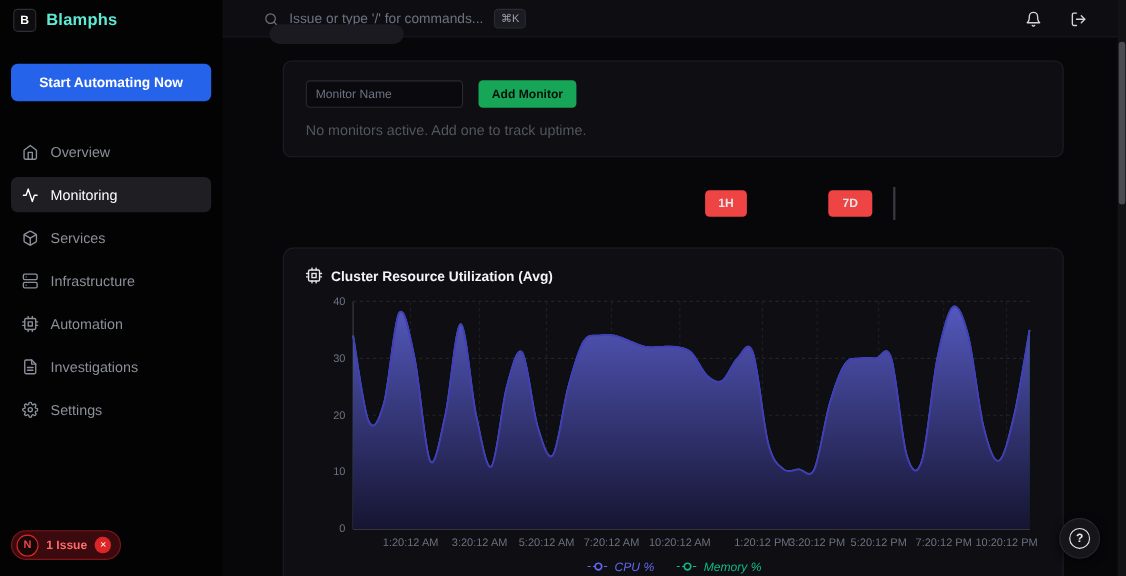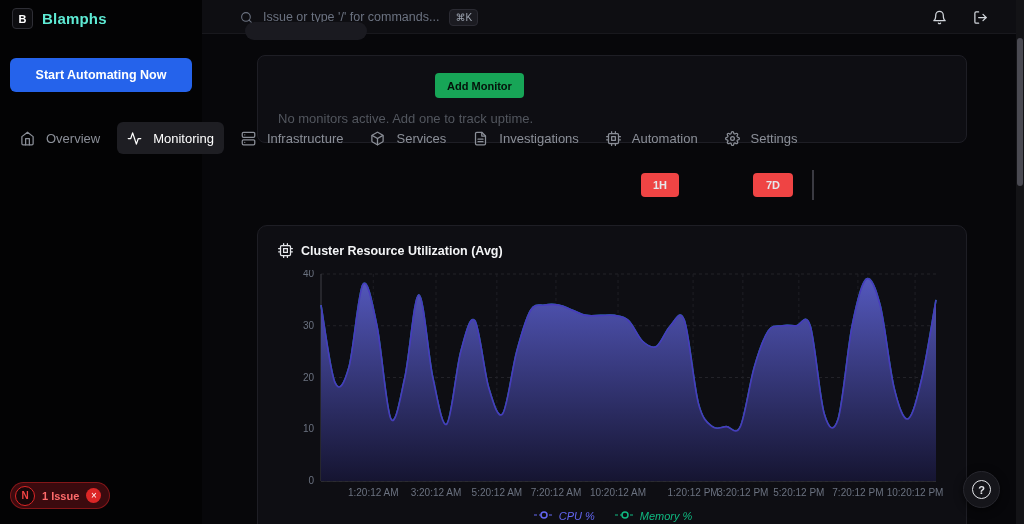--- a/index.html
+++ b/index.html
@@ -11,21 +11,21 @@
     color:#e5e7eb;
   }
   
   .sidebar { position:absolute; left:0; top:0; width:202px; height:524px; background:#030304; z-index:5; }
   .brand { position:absolute; left:12px; top:8px; display:flex; align-items:center; gap:9px; }
   .brand .logo { width:21px; height:21px; border-radius:4px; background:#0d0d10; border:1px solid #2e2e35;
     display:flex; align-items:center; justify-content:center; font-size:11px; font-weight:bold; color:#fff; }
   .brand .name { font-size:15px; font-weight:bold; color:#5eead4; letter-spacing:.2px; }
   .cta { position:absolute; left:10px; top:58px; width:182px; height:34px; background:#2563eb; color:#fff;
     border:none; border-radius:6px; font-size:12.5px; font-weight:600; cursor:pointer; font-family:inherit; }
-  .nav { position:absolute; left:10px; top:122px; width:182px; display:flex; flex-direction:row; gap:7px; }
+  .nav { position:absolute; left:10px; top:122px; width:182px; display:flex; flex-direction:column; gap:7px; }
   .nav-item { display:flex; align-items:center; gap:11px; height:32px; padding:0 10px; border-radius:6px;
     color:#8b8f98; font-size:13px; cursor:pointer; }
   .nav-item svg { width:15px; height:15px; stroke:#8b8f98; fill:none; stroke-width:2; stroke-linecap:round; stroke-linejoin:round; flex:0 0 auto; }
   .nav-item.active { background:#1e1e23; color:#ffffff; }
   .nav-item.active svg { stroke:#ffffff; }
   .issue-pill { position:absolute; left:10px; top:482px; height:27px; display:flex; align-items:center; gap:7px;
     padding:0 8px 0 4px; border-radius:14px; background:rgba(190,28,40,.30); border:1px solid rgba(220,38,38,.45); cursor:pointer; }
   .issue-logo { width:20px; height:20px; border-radius:50%; background:#160709; border:1.5px solid #dc2626;
     display:flex; align-items:center; justify-content:center; font-size:10px; font-weight:bold; color:#ef4444; }
   .issue-label { font-size:11px; font-weight:bold; color:#ff6b6b; }
@@ -90,61 +90,61 @@
       <span>Overview</span>
     </div>
     <div class="nav-item active">
       <svg viewBox="0 0 24 24">
           <polyline points="22 12 18 12 15 21 9 3 6 12 2 12"></polyline>
         </svg>
       <span>Monitoring</span>
     </div>
     <div class="nav-item">
       <svg viewBox="0 0 24 24">
+          <path d="M21 16V8a2 2 0 0 0-1-1.73l-7-4a2 2 0 0 0-2 0l-7 4A2 2 0 0 0 3 8v8a2 2 0 0 0 1 1.73l7 4a2 2 0 0 0 2 0l7-4A2 2 0 0 0 21 16z"></path>
+          <polyline points="3.27 6.96 12 12.01 20.73 6.96"></polyline>
+          <line x1="12" y1="22.08" x2="12" y2="12"></line>
+        </svg>
+      <span>Services</span>
+    </div>
+    <div class="nav-item">
+      <svg viewBox="0 0 24 24">
           <rect x="2" y="2" width="20" height="8" rx="2"></rect>
           <rect x="2" y="14" width="20" height="8" rx="2"></rect>
           <line x1="6" y1="6" x2="6.01" y2="6"></line>
           <line x1="6" y1="18" x2="6.01" y2="18"></line>
         </svg>
       <span>Infrastructure</span>
-    </div>
-    <div class="nav-item">
-      <svg viewBox="0 0 24 24">
-          <path d="M21 16V8a2 2 0 0 0-1-1.73l-7-4a2 2 0 0 0-2 0l-7 4A2 2 0 0 0 3 8v8a2 2 0 0 0 1 1.73l7 4a2 2 0 0 0 2 0l7-4A2 2 0 0 0 21 16z"></path>
-          <polyline points="3.27 6.96 12 12.01 20.73 6.96"></polyline>
-          <line x1="12" y1="22.08" x2="12" y2="12"></line>
-        </svg>
-      <span>Services</span>
-    </div>
-    <div class="nav-item">
-      <svg viewBox="0 0 24 24">
-          <path d="M14 2H6a2 2 0 0 0-2 2v16a2 2 0 0 0 2 2h12a2 2 0 0 0 2-2V8z"></path>
-          <polyline points="14 2 14 8 20 8"></polyline>
-          <line x1="16" y1="13" x2="8" y2="13"></line>
-          <line x1="16" y1="17" x2="8" y2="17"></line>
-        </svg>
-      <span>Investigations</span>
     </div>
     <div class="nav-item">
       <svg viewBox="0 0 24 24">
           <rect x="4" y="4" width="16" height="16" rx="2"></rect>
           <rect x="9" y="9" width="6" height="6"></rect>
           <line x1="9" y1="1" x2="9" y2="4"></line>
           <line x1="15" y1="1" x2="15" y2="4"></line>
           <line x1="9" y1="20" x2="9" y2="23"></line>
           <line x1="15" y1="20" x2="15" y2="23"></line>
           <line x1="20" y1="9" x2="23" y2="9"></line>
           <line x1="20" y1="14" x2="23" y2="14"></line>
           <line x1="1" y1="9" x2="4" y2="9"></line>
           <line x1="1" y1="14" x2="4" y2="14"></line>
         </svg>
       <span>Automation</span>
     </div>
     <div class="nav-item">
       <svg viewBox="0 0 24 24">
+          <path d="M14 2H6a2 2 0 0 0-2 2v16a2 2 0 0 0 2 2h12a2 2 0 0 0 2-2V8z"></path>
+          <polyline points="14 2 14 8 20 8"></polyline>
+          <line x1="16" y1="13" x2="8" y2="13"></line>
+          <line x1="16" y1="17" x2="8" y2="17"></line>
+        </svg>
+      <span>Investigations</span>
+    </div>
+    <div class="nav-item">
+      <svg viewBox="0 0 24 24">
           <circle cx="12" cy="12" r="3"></circle>
           <path d="M19.4 15a1.65 1.65 0 0 0 .33 1.82l.06.06a2 2 0 0 1 0 2.83 2 2 0 0 1-2.83 0l-.06-.06a1.65 1.65 0 0 0-1.82-.33 1.65 1.65 0 0 0-1 1.51V21a2 2 0 0 1-2 2 2 2 0 0 1-2-2v-.09A1.65 1.65 0 0 0 9 19.4a1.65 1.65 0 0 0-1.82.33l-.06.06a2 2 0 0 1-2.83 0 2 2 0 0 1 0-2.83l.06-.06a1.65 1.65 0 0 0 .33-1.82 1.65 1.65 0 0 0-1.51-1H3a2 2 0 0 1-2-2 2 2 0 0 1 2-2h.09A1.65 1.65 0 0 0 4.6 9a1.65 1.65 0 0 0-.33-1.82l-.06-.06a2 2 0 0 1 0-2.83 2 2 0 0 1 2.83 0l.06.06a1.65 1.65 0 0 0 1.82.33H9a1.65 1.65 0 0 0 1-1.51V3a2 2 0 0 1 2-2 2 2 0 0 1 2 2v.09a1.65 1.65 0 0 0 1 1.51 1.65 1.65 0 0 0 1.82-.33l.06-.06a2 2 0 0 1 2.83 0 2 2 0 0 1 0 2.83l-.06.06a1.65 1.65 0 0 0-.33 1.82V9a1.65 1.65 0 0 0 1.51 1H21a2 2 0 0 1 2 2 2 2 0 0 1-2 2h-.09a1.65 1.65 0 0 0-1.51 1z"></path>
         </svg>
       <span>Settings</span>
     </div>
   </div>
 
   <div class="issue-pill">
     <div class="issue-logo">N</div>
     <div class="issue-label">1 Issue</div>
@@ -170,20 +170,21 @@
         <path d="M9 21H5a2 2 0 0 1-2-2V5a2 2 0 0 1 2-2h4"></path>
         <polyline points="16 17 21 12 16 7"></polyline>
         <line x1="21" y1="12" x2="9" y2="12"></line>
       </svg>
   </div>
 </div>
 
 <div class="remnant"></div>
 
 <div class="card monitor-card">
+  <input class="monitor-input" placeholder="Monitor Name" style="">
   <button class="add-btn">Add Monitor</button>
   <div class="empty-msg">No monitors active. Add one to track uptime.</div>
 </div>
 
 <button class="range-btn range-1h">1H</button>
 <button class="range-btn range-7d">7D</button>
 <div class="range-divider"></div>
 
 <div class="card chart-card">
   <div class="chart-head">

